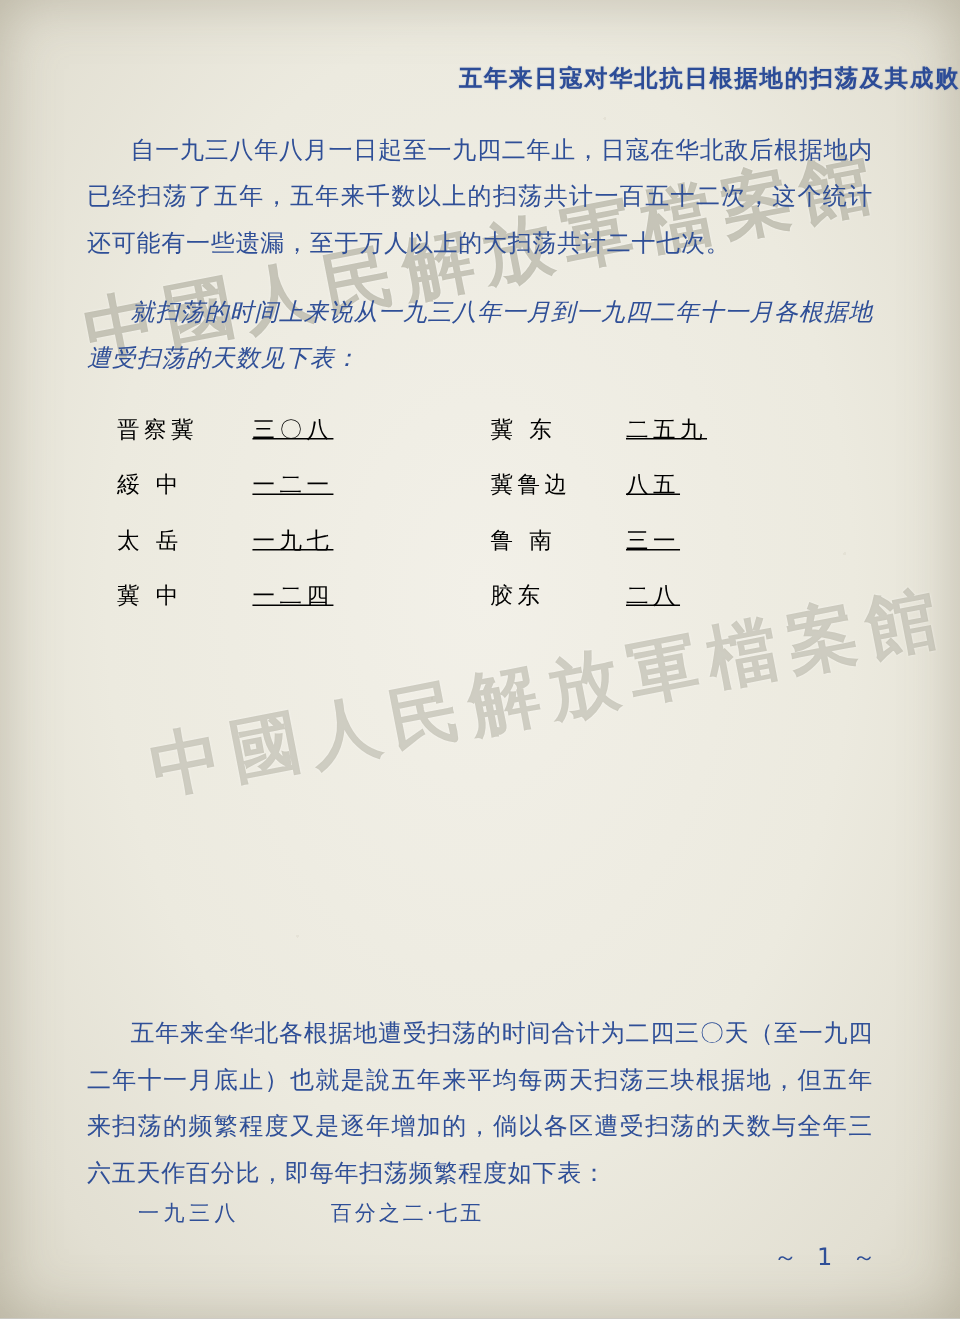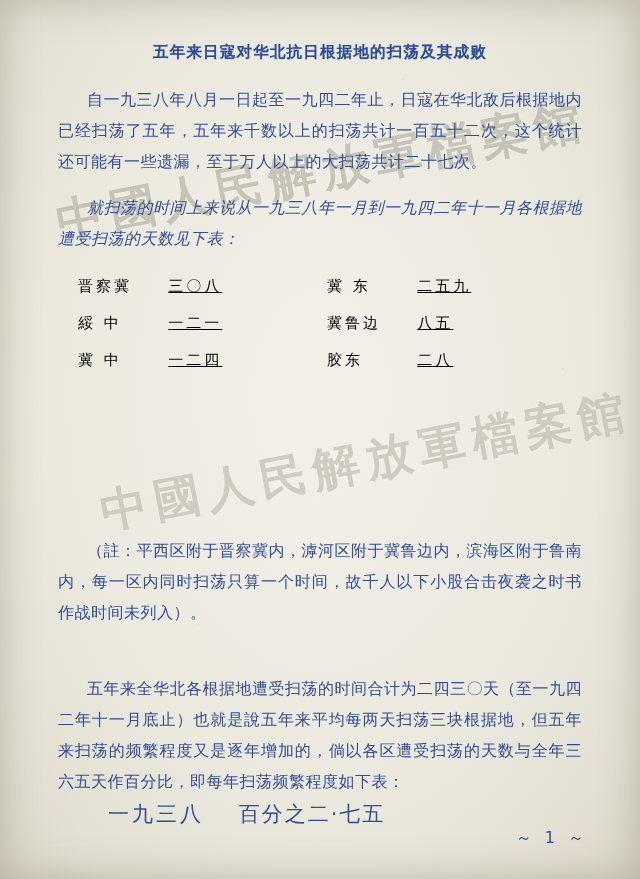--- a/index.html
+++ b/index.html
@@ -32,21 +32,21 @@
     position: absolute;
     left: 0; top: 0; right: 0; bottom: 0;
     color: #2f4f97;
     z-index: 3;
   }
   .doc-title {
     position: absolute;
     top: 42px;
     left: 0;
     width: 100%;
-    text-align: center;
+    text-align: right;
     font-size: 15.5px;
     letter-spacing: 1.2px;
     font-weight: 700;
     color: #2c4c97;
     text-shadow: 0 0 1px rgba(44,76,151,0.35);
   }
   .para {
     position: absolute;
     left: 58px;
     width: 524px;
@@ -74,23 +74,23 @@
     vertical-align: middle;
     letter-spacing: 3px;
   }
   .c-name { width: 78px; }
   .c-num  { width: 138px; padding-left: 16px !important; letter-spacing: 2px; text-decoration: underline; }
   .c-gap  { width: 30px; }
 
   
   .pct-row {
     position: absolute;
-    left: 108px;
+    left: 92px;
     top: 800px;
-    font-size: 21px;
+    font-size: 14px;
     letter-spacing: 2px;
     color: #2f4f97;
   }
   .pct-row .yr { display: inline-block; width: 122px; letter-spacing: 3px; }
   .pct-row .vl { display: inline-block; letter-spacing: 2px; }
 
   .page-num {
     position: absolute;
     right: 52px;
     bottom: 30px;
@@ -163,30 +163,36 @@
           <td class="c-num">二五九</td>
         </tr>
         <tr>
           <td class="c-name">綏 中</td>
           <td class="c-num">一二一</td>
           <td class="c-gap"></td>
           <td class="c-name">冀鲁边</td>
           <td class="c-num">八五</td>
         </tr>
         <tr>
+          <td class="c-name">太 岳</td>
+          <td class="c-num">一九七</td>
+          <td class="c-gap"></td>
+          <td class="c-name">鲁 南</td>
+          <td class="c-num">三一</td>
+        </tr>
+        <tr>
           <td class="c-name">冀 中</td>
           <td class="c-num">一二四</td>
           <td class="c-gap"></td>
           <td class="c-name">胶东</td>
           <td class="c-num">二八</td>
         </tr>
       </tbody>
     </table>
 
-    <div class="para" style="top: 535px;">（註：平西区附于晋察冀内，滹河区附于冀鲁边内，滨海区附于鲁南内，每一区内同时扫荡只算一个时间，故千人以下小股合击夜袭之时书作战时间未列入）。</div>
 
     <div class="para" style="top: 673px;">五年来全华北各根据地遭受扫荡的时间合计为二四三〇天（至一九四二年十一月底止）也就是說五年来平均每两天扫荡三块根据地，但五年来扫荡的频繁程度又是逐年增加的，倘以各区遭受扫荡的天数与全年三六五天作百分比，即每年扫荡频繁程度如下表：</div>
 
     <div class="pct-row">
       <span class="yr">一九三八</span>
       <span class="vl">百分之二·七五</span>
     </div>
 
     <div class="page-num">～ 1 ～</div>
   </div>

